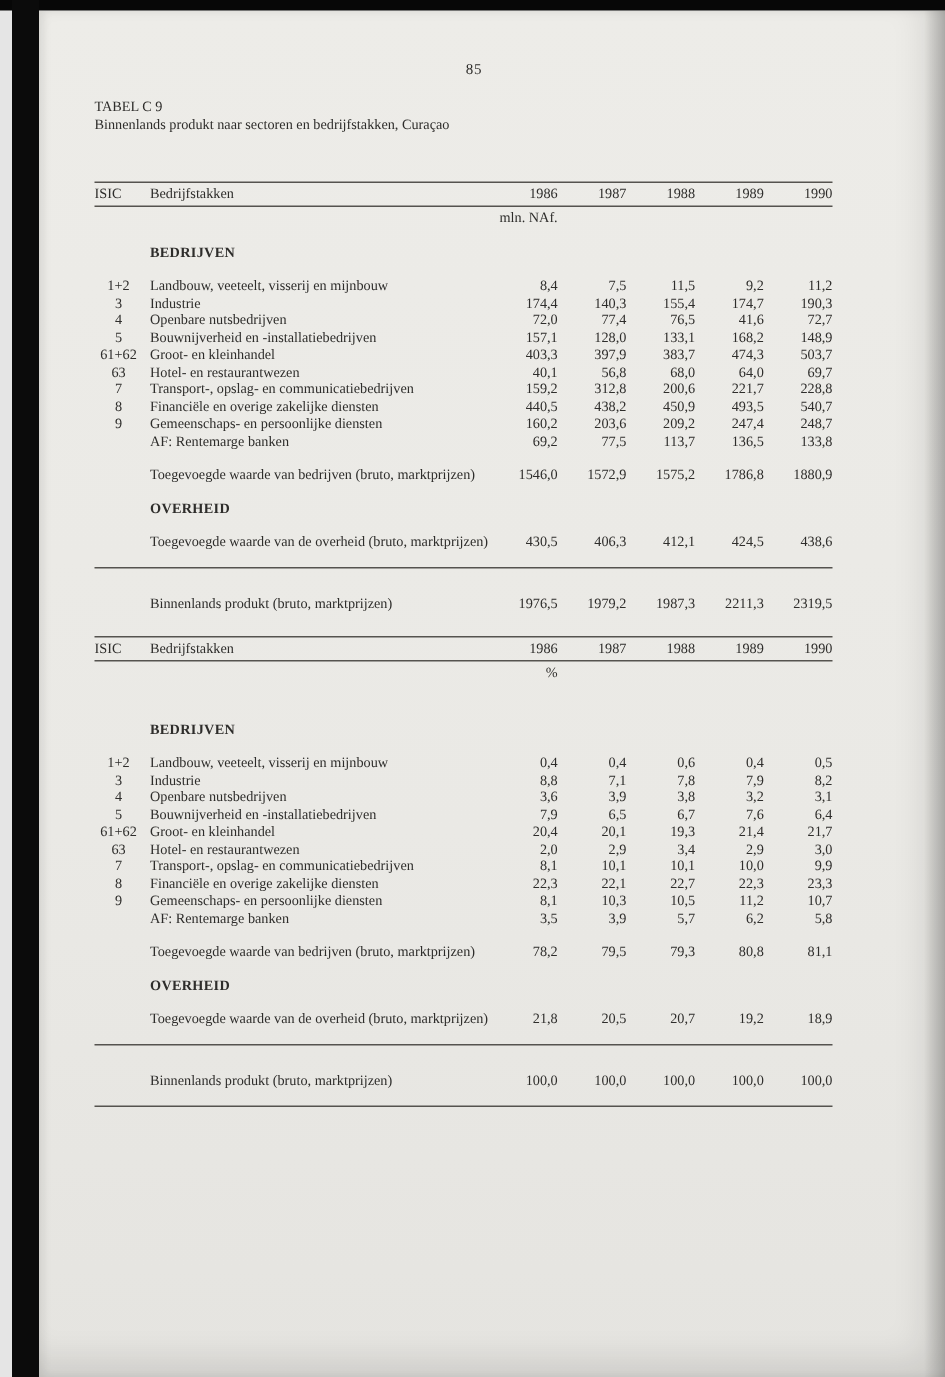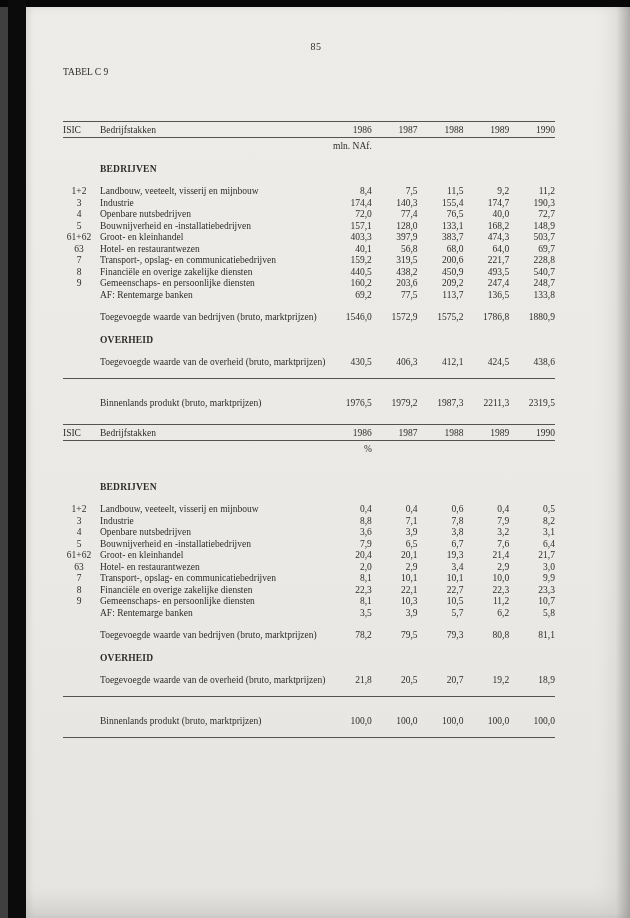--- a/index.html
+++ b/index.html
@@ -4,21 +4,21 @@
 <style>
   html, body {
     margin: 0;
     padding: 0;
     background: #8a8a88;
   }
   .scan {
     position: relative;
     width: 630px;
     height: 918px;
-    background: #404040;
+    background: #e5e5e5;
     overflow: hidden;
     font-family: "Liberation Serif", "DejaVu Serif", serif;
     color: #2e2d2b;
   }
   .edge-top {
     position: absolute;
     left: 0; top: 0;
     width: 100%; height: 7px;
     background: #070707;
     z-index: 3;
@@ -112,20 +112,21 @@
 <body>
 
 <div class="scan">
   <div class="edge-top"></div>
   <div class="edge-left"></div>
   <div class="paper">
     <div class="edge-right"></div>
     <div class="page-num">85</div>
     <header class="titles">
       <div class="t-line">TABEL C 9</div>
+      <div class="t-line">Binnenlands produkt naar sectoren en bedrijfstakken, Curaçao</div>
     </header>
     <section class="doc-table t1">
         <div class="rule"></div>
         <div class="trow thead">
           <span class="c-isic">ISIC</span>
           <span class="c-label">Bedrijfstakken</span>
           <span class="c-val">1986</span>
           <span class="c-val">1987</span>
           <span class="c-val">1988</span>
           <span class="c-val">1989</span>
@@ -162,21 +163,21 @@
           <span class="c-val">155,4</span>
           <span class="c-val">174,7</span>
           <span class="c-val">190,3</span>
         </div>
         <div class="trow datarow">
           <span class="c-isic">4</span>
           <span class="c-label">Openbare nutsbedrijven</span>
           <span class="c-val">72,0</span>
           <span class="c-val">77,4</span>
           <span class="c-val">76,5</span>
-          <span class="c-val">40,0</span>
+          <span class="c-val">41,6</span>
           <span class="c-val">72,7</span>
         </div>
         <div class="trow datarow">
           <span class="c-isic">5</span>
           <span class="c-label">Bouwnijverheid en -installatiebedrijven</span>
           <span class="c-val">157,1</span>
           <span class="c-val">128,0</span>
           <span class="c-val">133,1</span>
           <span class="c-val">168,2</span>
           <span class="c-val">148,9</span>
@@ -196,21 +197,21 @@
           <span class="c-val">40,1</span>
           <span class="c-val">56,8</span>
           <span class="c-val">68,0</span>
           <span class="c-val">64,0</span>
           <span class="c-val">69,7</span>
         </div>
         <div class="trow datarow">
           <span class="c-isic">7</span>
           <span class="c-label">Transport-, opslag- en communicatiebedrijven</span>
           <span class="c-val">159,2</span>
-          <span class="c-val">319,5</span>
+          <span class="c-val">312,8</span>
           <span class="c-val">200,6</span>
           <span class="c-val">221,7</span>
           <span class="c-val">228,8</span>
         </div>
         <div class="trow datarow">
           <span class="c-isic">8</span>
           <span class="c-label">Financiële en overige zakelijke diensten</span>
           <span class="c-val">440,5</span>
           <span class="c-val">438,2</span>
           <span class="c-val">450,9</span>

